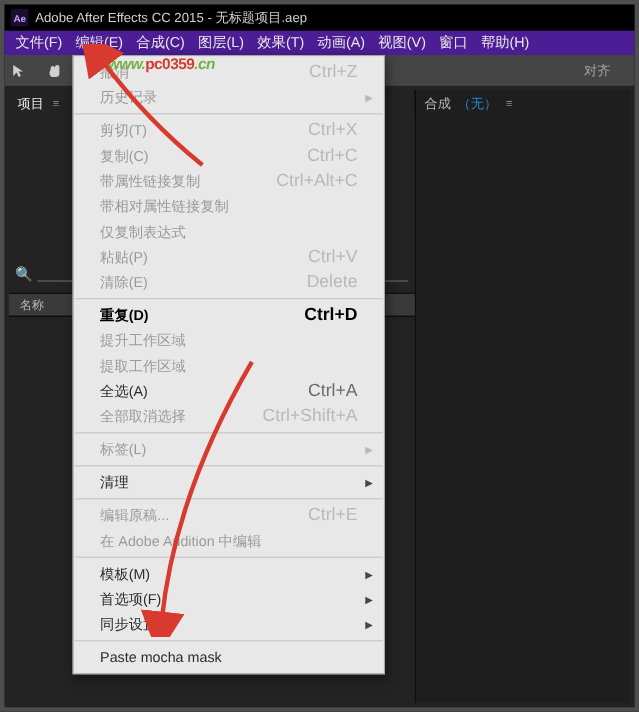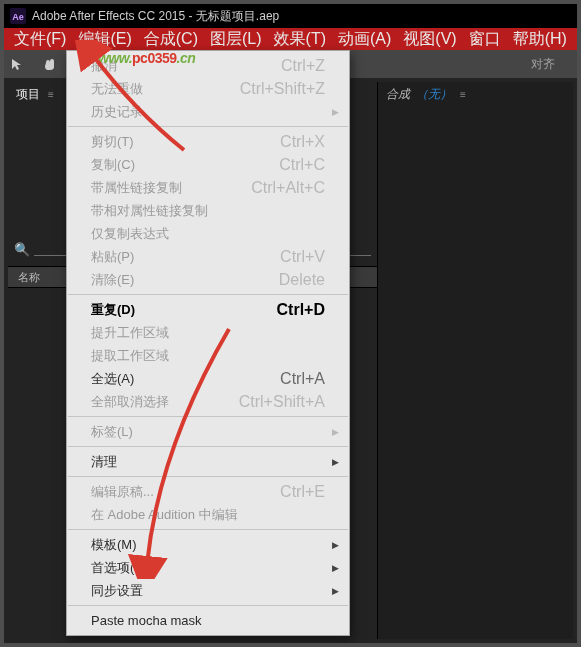--- a/index.html
+++ b/index.html
@@ -1,35 +1,35 @@
 <!DOCTYPE html>
 <html><head>
 <meta charset="utf-8">
 <style>
   * { margin:0; padding:0; box-sizing:border-box; font-family:"Microsoft YaHei",Arial,sans-serif; user-select:none; }
   body { width:581px; height:647px; background:#232323; overflow:hidden; position:relative; border:4px solid #4e4e4e; }
   .titlebar { height:24px; background:#000000; color:#cfcfcf; display:flex; align-items:center; padding-left:6px; font-size:12px; }
   .titlebar .logo { width:16px; height:16px; margin-right:6px; display:flex; align-items:center; justify-content:center; }
-  .menubar { height:22px; background:#b91c1c; color:#e8e8e8; display:flex; align-items:center; font-size:16px; padding-left:4px; }
+  .menubar { height:22px; background:#4c1d95; color:#e8e8e8; display:flex; align-items:center; font-size:13px; padding-left:4px; }
   .menubar .menuitem { padding:2px 6px; cursor:default; }
   .toolbar { height:28px; background:#454545; display:flex; align-items:center; padding:0 4px; gap:14px; position:relative; }
   .toolbar .tool { width:18px; height:18px; display:flex; align-items:center; justify-content:center; }
   .toolbar .sep { width:1px; height:18px; background:#2b2b2b; }
   .toolbar .align-label { color:#a3a3a3; font-size:12px; margin-left:auto; margin-right:18px; }
   .workspace { position:absolute; top:78px; bottom:4px; left:4px; right:4px; display:flex; }
   .panel-left { width:370px; background:#232323; display:flex; flex-direction:column; border-right:1px solid #000; }
   .panel-header { height:24px; display:flex; align-items:center; color:#b8b8b8; font-size:12px; padding:0 8px; gap:6px; }
   .panel-header .active { color:#e8e8e8; }
   .panel-header .menu-icon { color:#888; margin-left:2px; font-size:10px; }
   .panel-body { flex:1; background:#232323; position:relative; }
   .search-row { height:26px; display:flex; align-items:center; padding:0 6px; margin-top:130px; gap:4px; }
   .search-row .glass { color:#b8b8b8; font-size:13px; }
   .search-row .underline { border-bottom:1px solid #6d6d6d; flex:1; height:14px; }
   .list-header { height:22px; background:#3a3a3a; color:#b8b8b8; font-size:11px; display:flex; align-items:center; padding-left:10px; border-top:1px solid #000; border-bottom:1px solid #000; margin-top:4px;}
-  .panel-right { flex:1; background:#1e1e1e; display:flex; flex-direction:column;font-style:italic; }
+  .panel-right { flex:1; background:#1e1e1e; display:flex; flex-direction:column; }
   .panel-right .panel-body { background:#1e1e1e; }
   .panel-right .comp-none { color:#2a84d2; }
 
   
   .dropdown { position:absolute; top:46px; left:62px; width:284px; background:#e8e8e8; border:1px solid #a6a6a6; box-shadow:2px 4px 10px rgba(0,0,0,0.5); font-size:13px; color:#2b2b2b; z-index:10; padding:3px 0; }
   .dropdown .item { height:23px; display:flex; align-items:center; padding:0 24px 0 24px; justify-content:space-between; }
   .dropdown .item.disabled { color:#9a9a9a; }
   .dropdown .item .lab { white-space:nowrap; }
   .dropdown .item .sc { color:#6a6a6a; font-size:16px; }
   .dropdown .item.disabled .sc { color:#b8b8b8; }
@@ -129,24 +129,20 @@
       <span class="menu-icon">≡</span>
     </div>
     <div class="panel-body"></div>
   </div>
 </div>
 
 <div class="dropdown" id="dropdown">
     <div class="item disabled">
       <span class="lab">撤消</span>
       <span class="sc">Ctrl+Z</span>
-    </div>
-    <div class="item disabled">
-      <span class="lab">无法重做</span>
-      <span class="sc">Ctrl+Shift+Z</span>
     </div>
     <div class="item disabled sub">
       <span class="lab">历史记录</span>
       <span class="sc"></span>
     </div>
     <div class="divider"></div>
     <div class="item disabled">
       <span class="lab">剪切(T)</span>
       <span class="sc">Ctrl+X</span>
     </div>

